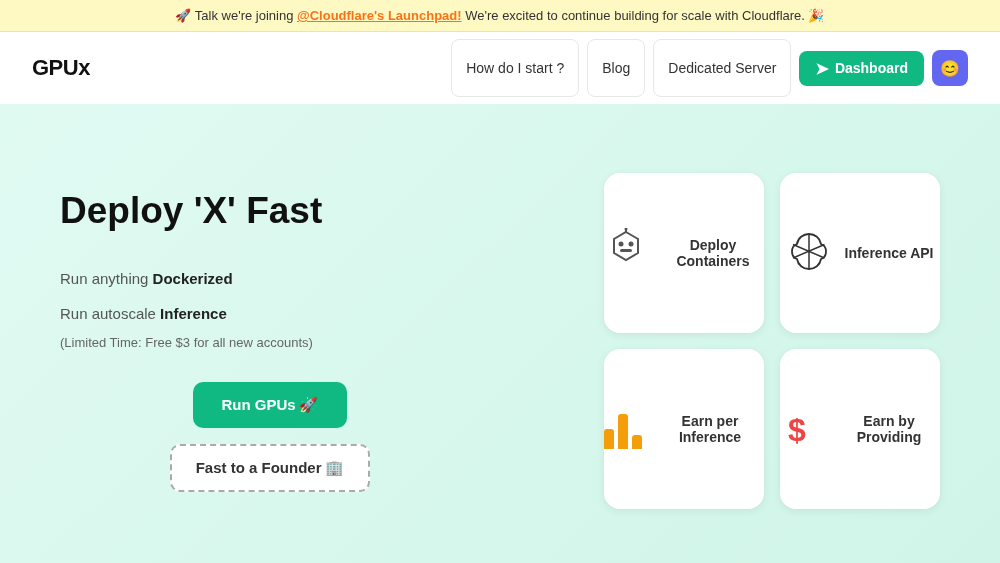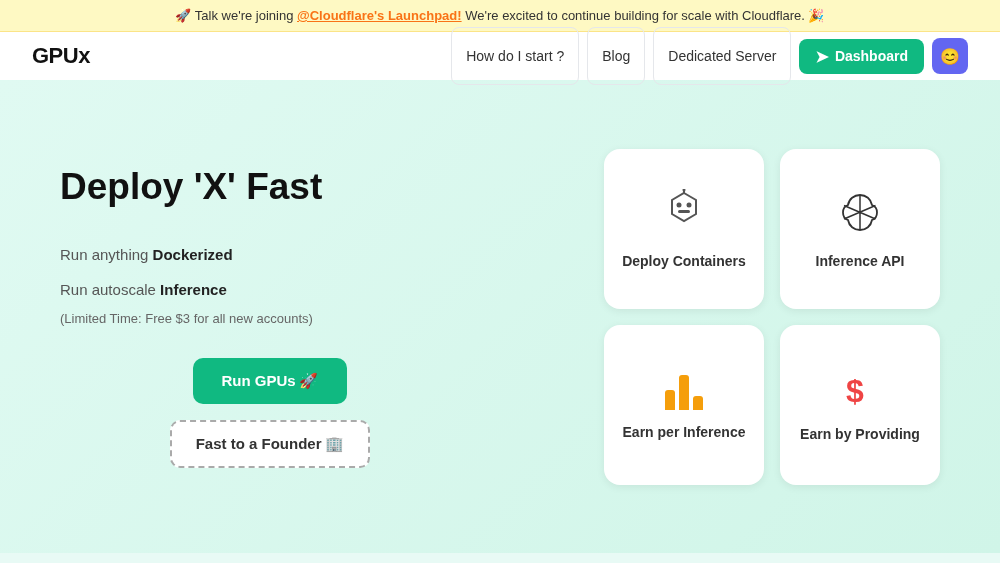--- a/index.html
+++ b/index.html
@@ -28,21 +28,21 @@
       text-decoration: underline;
     }
 
     
     .navbar {
       background: #fff;
       display: flex;
       align-items: center;
       justify-content: space-between;
       padding: 0 32px;
-      height: 48px;
+      height: 72px;
       box-shadow: 0 1px 3px rgba(0,0,0,0.06);
     }
 
     .logo {
       font-size: 22px;
       font-weight: 800;
       color: #111;
       letter-spacing: -0.5px;
     }
 
@@ -175,21 +175,21 @@
       display: grid;
       grid-template-columns: 160px 160px;
       grid-template-rows: 160px 160px;
       gap: 16px;
     }
 
     .card {
       background: #fff;
       border-radius: 16px;
       display: flex;
-      flex-direction: column;
+      flex-direction: row;
       align-items: center;
       justify-content: center;
       gap: 14px;
       cursor: pointer;
       box-shadow: 0 2px 8px rgba(0,0,0,0.07);
       transition: box-shadow 0.2s;
     }
 
     .card-label {
       font-size: 14px;

